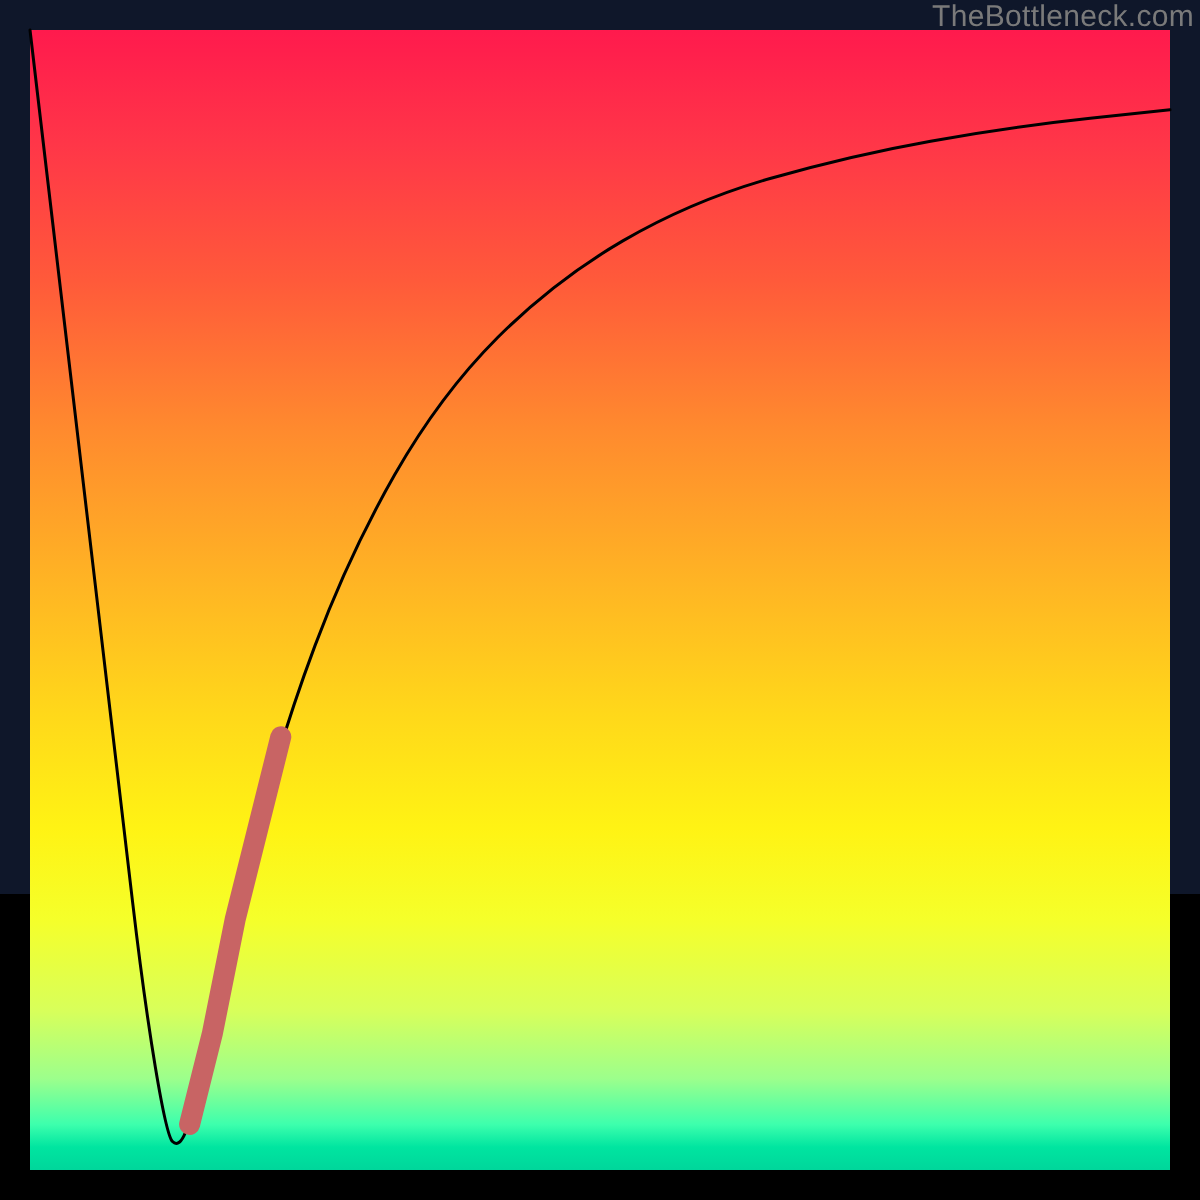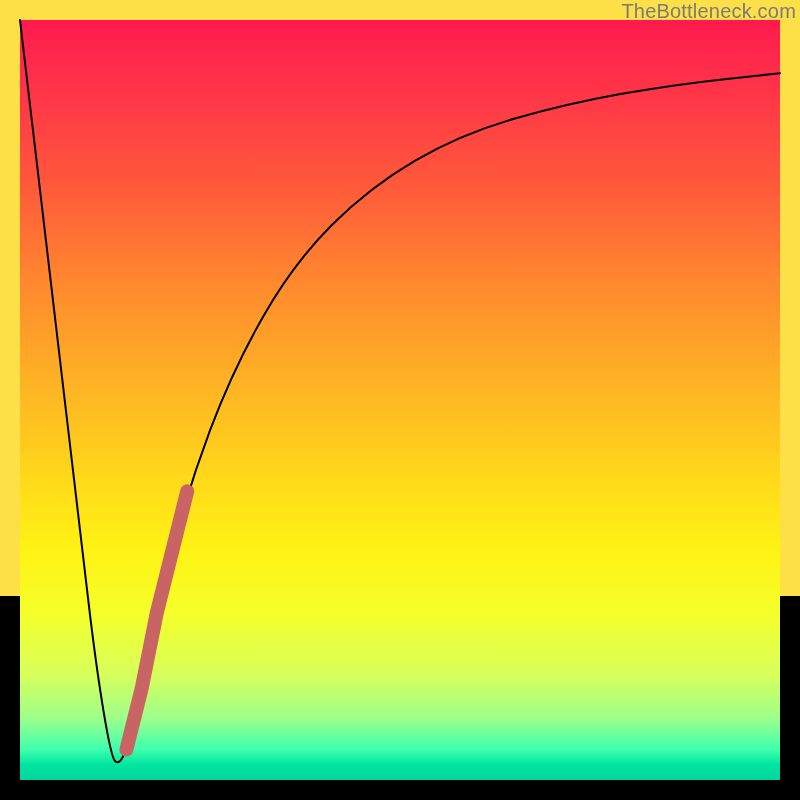--- a/index.html
+++ b/index.html
@@ -10,21 +10,21 @@
     background: #000;
     overflow: hidden;
     font-family: Arial, Helvetica, sans-serif;
   }
   .frame {
     position: absolute;
     left: 0;
     top: 0;
     width: 800px;
     height: 596px;
-    background: #fde047;
+    background: #0f172a;
   }
   .plot {
     position: absolute;
     left: 20px;
     top: 20px;
     width: 760px;
     height: 760px;
     background: linear-gradient(
       to bottom,
       #ff1a4d 0%,

